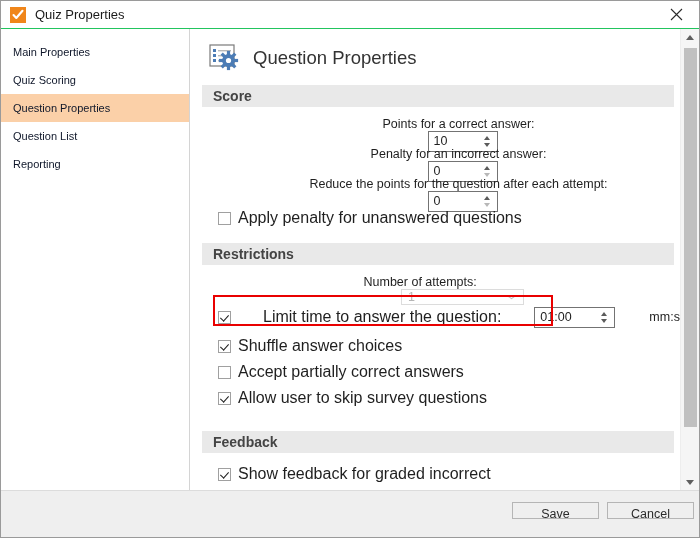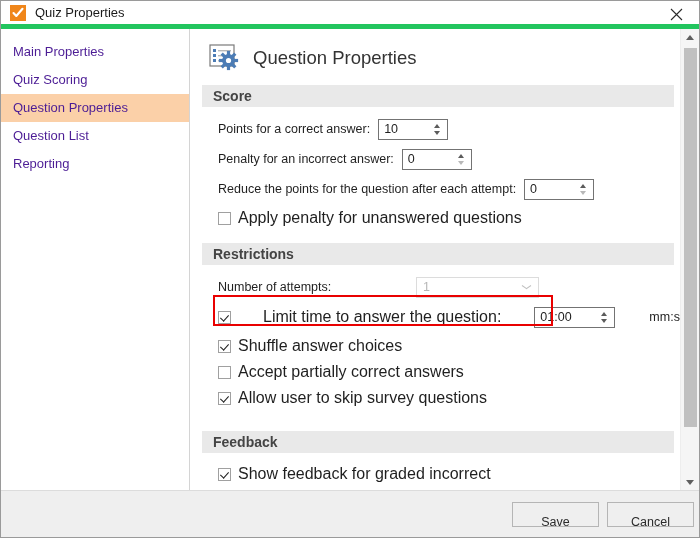--- a/index.html
+++ b/index.html
@@ -28,21 +28,21 @@
 
   
   .titlebar {
     position: absolute;
     left: 0; top: 0;
     width: 698px;
     height: 28px;
     background: #ffffff;
     display: flex;
     align-items: center;
-    border-bottom: 5px solid #22c55e;
+    border-bottom: 1px solid #22c55e;
     box-sizing: border-box;
   }
   .app-icon {
     width: 16px;
     height: 16px;
     margin-left: 9px;
     background: #f0861a;
     position: relative;
     flex: none;
   }
@@ -73,22 +73,22 @@
     height: 462px;
     background: #ffffff;
     border-right: 1px solid #d4d4d4;
     box-sizing: border-box;
     padding-top: 9px;
   }
   .nav-item {
     height: 28px;
     line-height: 28px;
     padding-left: 12px;
-    font-size: 13px;
-    color: #4c1d95;
+    font-size: 11px;
+    color: #0f172a;
     cursor: default;
     white-space: nowrap;
   }
   .nav-item.active {
     background: #fbd0a8;
   }
 
   
   .content {
     position: absolute;
@@ -132,20 +132,21 @@
   .section-body {
     padding: 10px 0 10px 0;
   }
 
   .row {
     display: flex;
     align-items: center;
     height: 24px;
     margin-bottom: 6px;
     padding-left: 27px;
+    flex-direction: column;
   }
   .row:last-child { margin-bottom: 0; }
   .row-label {
     font-size: 12.5px;
     color: #1f1f1f;
     white-space: nowrap;
   }
 
   
   .spinner {
@@ -317,31 +318,31 @@
     width: 698px;
     height: 47px;
     background: #efefef;
     border-top: 1px solid #dcdcdc;
     box-sizing: border-box;
   }
   .btn {
     position: absolute;
     top: 11px;
     width: 87px;
-    height: 25px;
+    height: 17px;
     box-sizing: border-box;
     border: 1px solid #b5b5b5;
     background: #efefef;
     font-family: "Liberation Sans", sans-serif;
     font-size: 12.5px;
     color: #2b2b2b;
     line-height: 23px;
     text-align: center;
     cursor: default;
-    padding: 8px;
+    padding: 0;
   }
   .btn-save { right: 100px; }
   .btn-cancel { right: 5px; }
 </style>
 </head>
 <body>
 
 <div class="window">
 
   <div class="titlebar">

